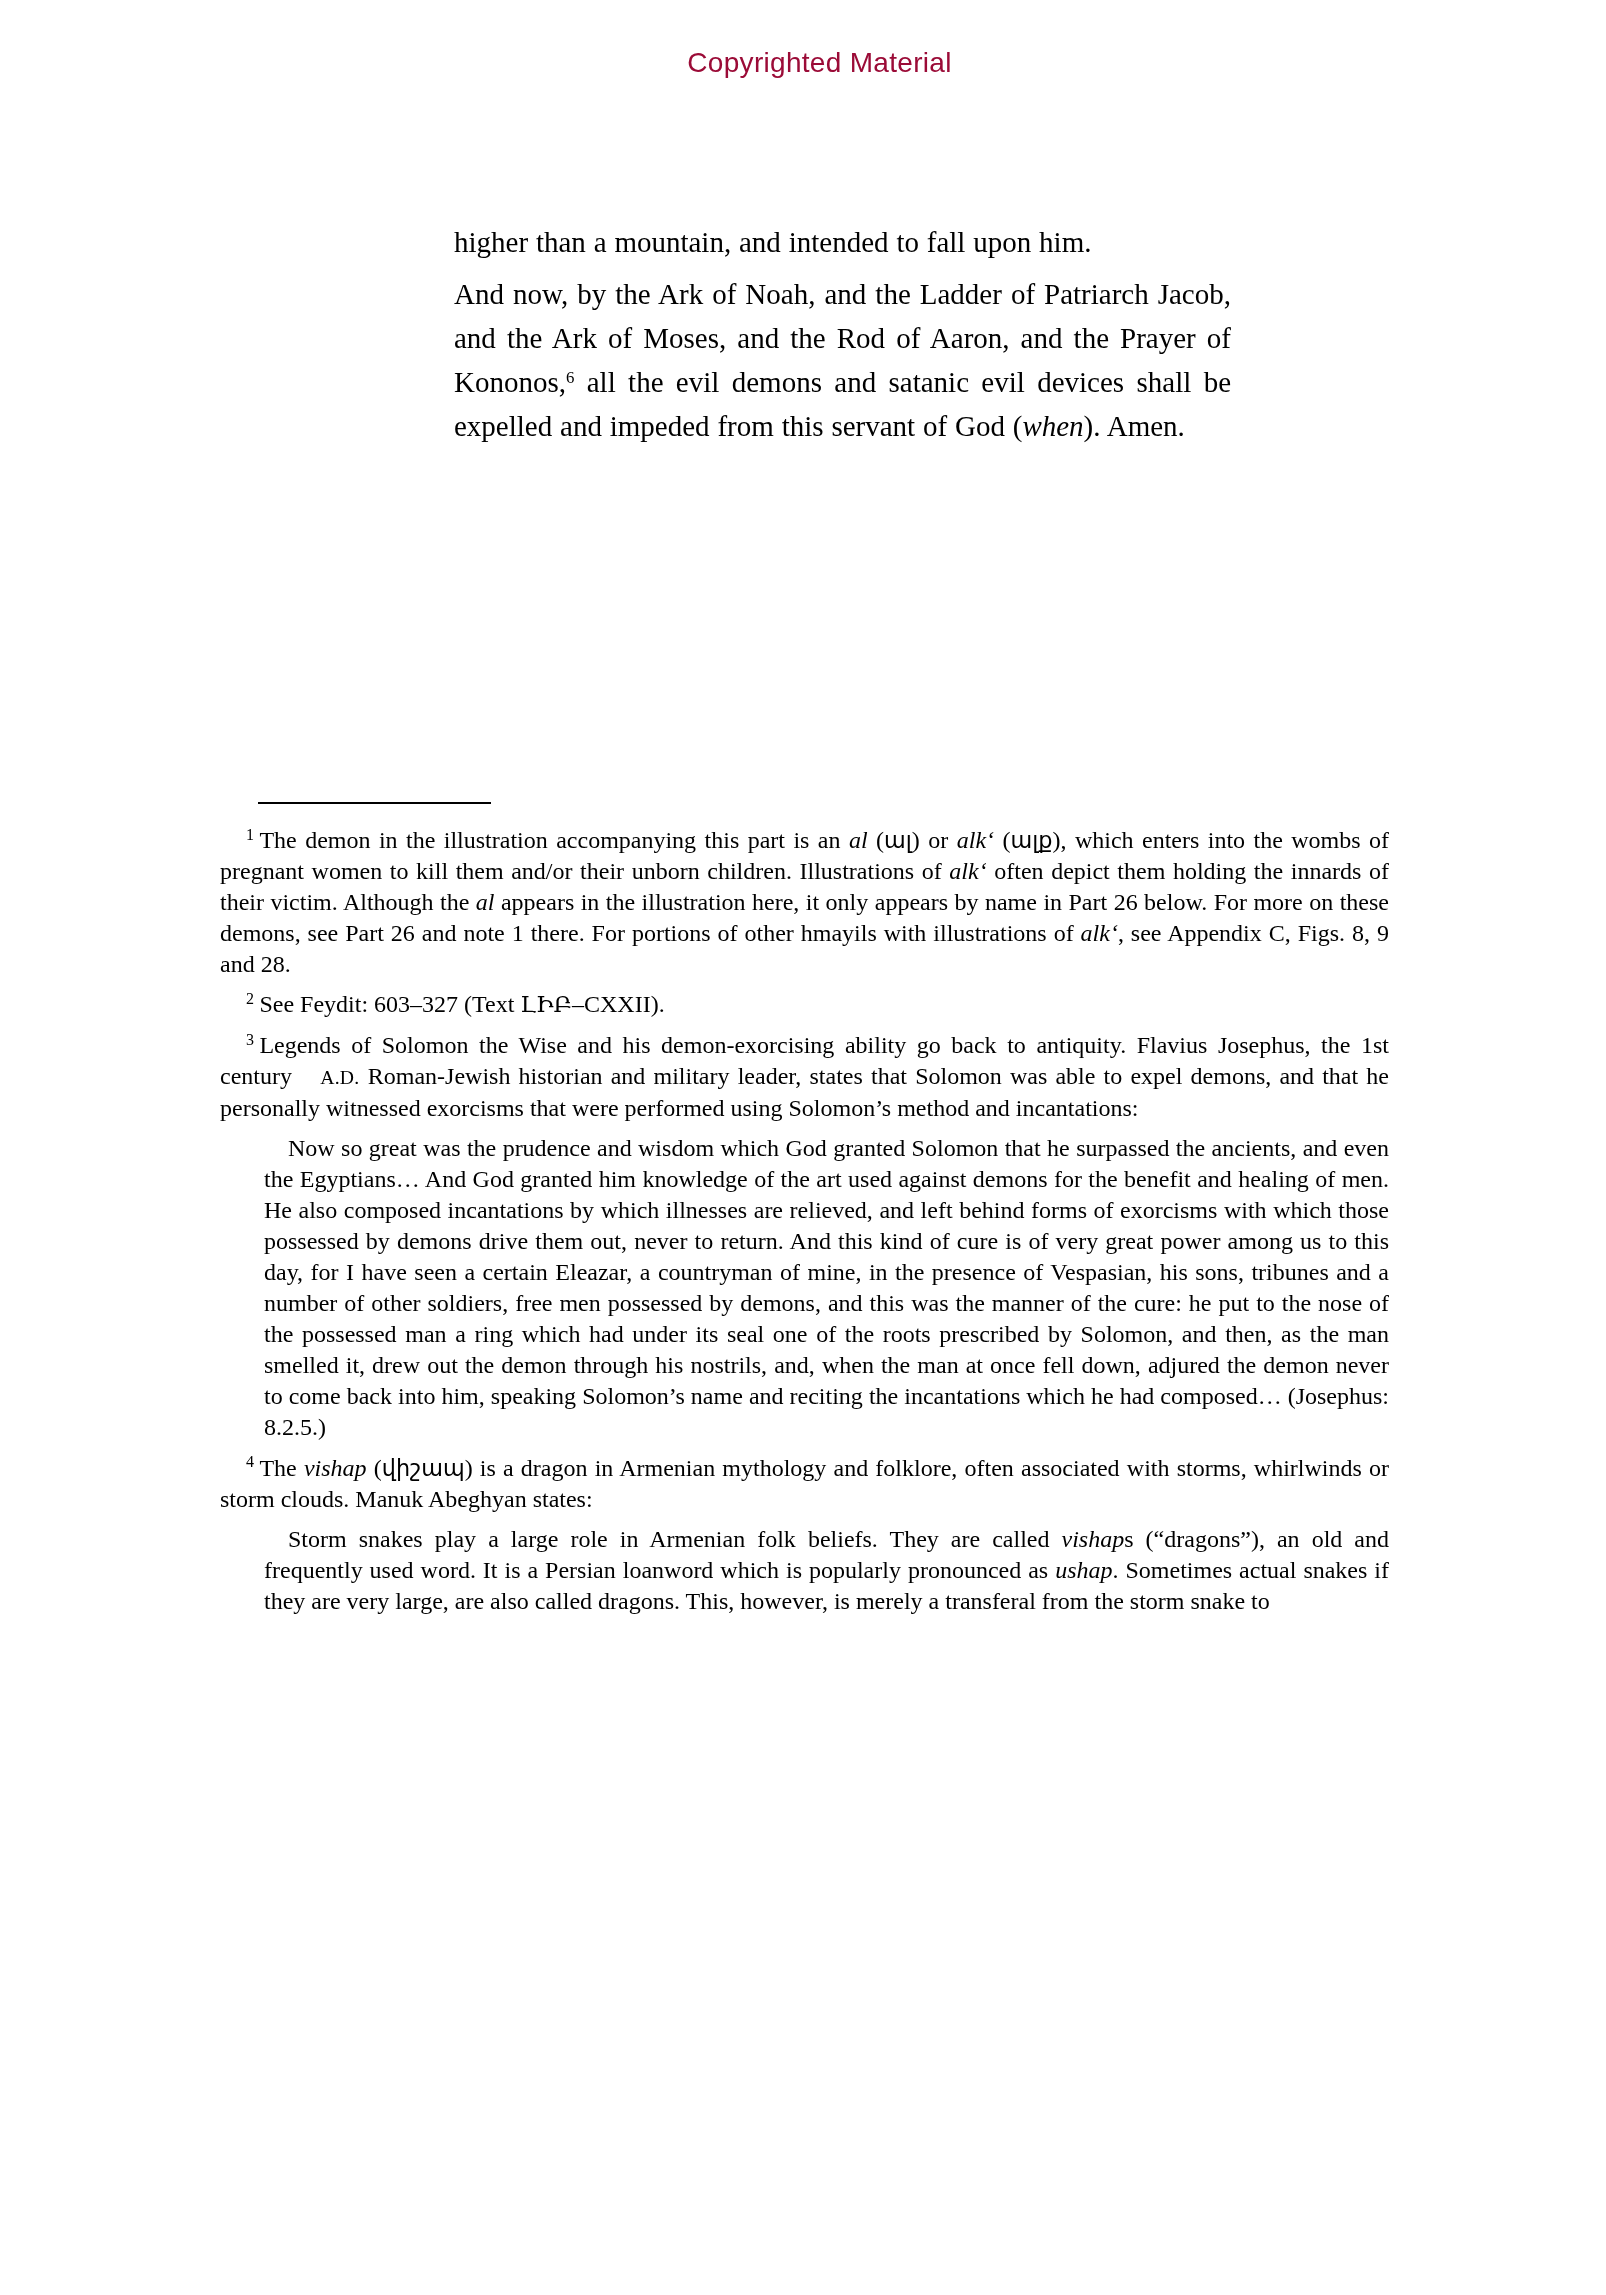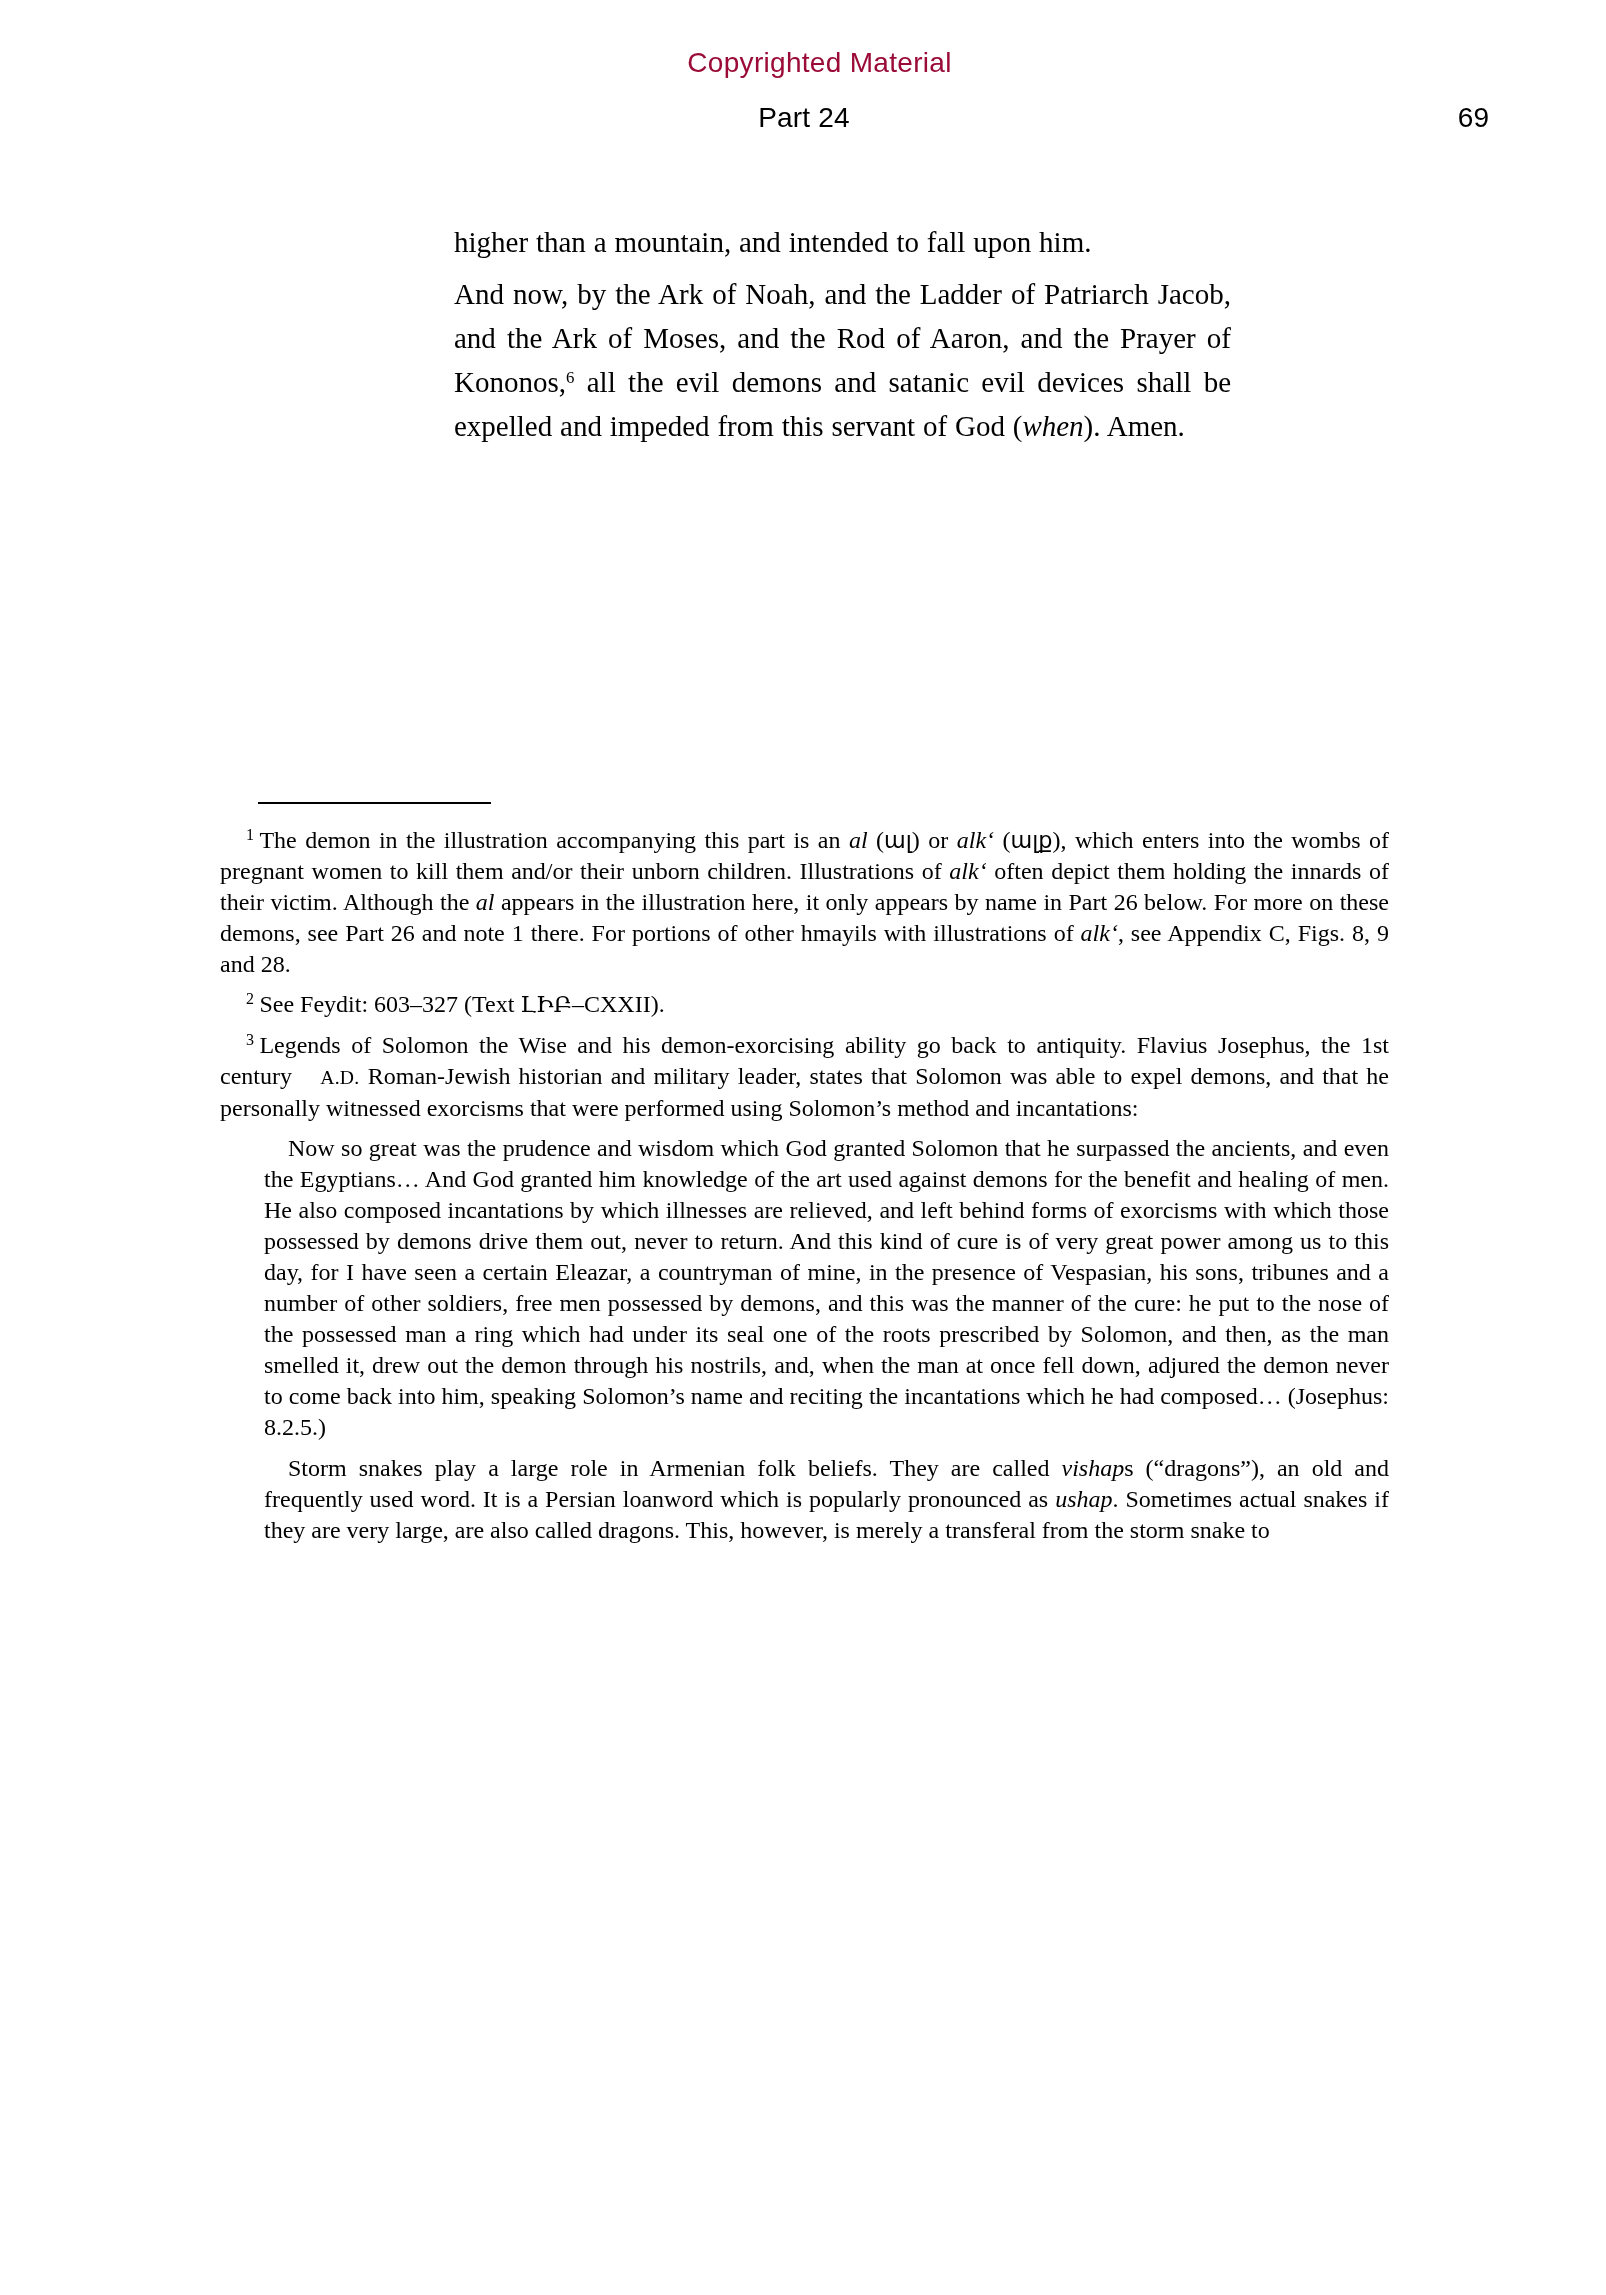--- a/index.html
+++ b/index.html
@@ -138,24 +138,20 @@
     line-height: 0;
   }
 </style>
 </head>
 <body>
 
 <div class="page">
 
   <div class="copyright-line">Copyrighted Material</div>
 
-  <div class="header-row">
-    <div class="header-part">Part 24</div>
-    <div class="header-folio">69</div>
-  </div>
 
   <div class="body-column">
 
     <p class="body-para"><span>higher than a mountain, and intended to fall upon him.</span></p>
 
 
     <p class="body-para"><span>And now, by the Ark of Noah, and the Ladder of Patriarch Jacob, and the Ark of Moses, and the Rod of Aaron, and the Prayer of Kononos,</span><sup class="note-ref">6</sup><span> all the evil demons and satanic evil devices shall be expelled and impeded from this servant of God (</span><span class="it">when</span><span>). Amen.</span></p>
 
   </div>
 
@@ -164,19 +160,20 @@
   <div class="footnotes">
 
     <p class="fn"><span class="fn-num">1</span><span>The demon in the illustration accompanying this part is an </span><span class="it">al</span><span> (</span><span class="arm">ալ</span><span>) or </span><span class="it">alk‘</span><span> (</span><span class="arm">ալք</span><span>), which enters into the wombs of pregnant women to kill them and/or their unborn children. Illustrations of </span><span class="it">alk‘</span><span> often depict them holding the innards of their victim. Although the </span><span class="it">al</span><span> appears in the illustration here, it only appears by name in Part 26 below. For more on these demons, see Part 26 and note 1 there. For portions of other hmayils with illustrations of </span><span class="it">alk‘</span><span>, see Appendix C, Figs. 8, 9 and 28.</span></p>
 
     <p class="fn compact"><span class="fn-num">2</span><span>See Feydit: 603–327 (Text </span><span class="arm-serif">ԼԻԲ</span><span>–CXXII).</span></p>
 
     <p class="fn"><span class="fn-num">3</span><span>Legends of Solomon the Wise and his demon-exorcising ability go back to antiquity. Flavius Josephus, the 1st century </span><span class="sc">A.D.</span><span> Roman-Jewish historian and military leader, states that Solomon was able to expel demons, and that he personally witnessed exorcisms that were performed using Solomon’s method and incantations:</span></p>
 
     <p class="blockquote"><span>Now so great was the prudence and wisdom which God granted Solomon that he surpassed the ancients, and even the Egyptians… And God granted him knowledge of the art used against demons for the benefit and healing of men. He also composed incantations by which illnesses are relieved, and left behind forms of exorcisms with which those possessed by demons drive them out, never to return. And this kind of cure is of very great power among us to this day, for I have seen a certain Eleazar, a countryman of mine, in the presence of Vespasian, his sons, tribunes and a number of other soldiers, free men possessed by demons, and this was the manner of the cure: he put to the nose of the possessed man a ring which had under its seal one of the roots prescribed by Solomon, and then, as the man smelled it, drew out the demon through his nostrils, and, when the man at once fell down, adjured the demon never to come back into him, speaking Solomon’s name and reciting the incantations which he had composed… (Josephus: 8.2.5.)</span></p>
 
+    <p class="fn"><span class="fn-num">4</span><span>The </span><span class="it">vishap</span><span> (</span><span class="arm">վիշապ</span><span>) is a dragon in Armenian mythology and folklore, often associated with storms, whirlwinds or storm clouds. Manuk Abeghyan states:</span></p>
 
     <p class="blockquote"><span>Storm snakes play a large role in Armenian folk beliefs. They are called </span><span class="it">vishap</span><span>s (“dragons”), an old and frequently used word. It is a Persian loanword which is popularly pronounced as </span><span class="it">ushap</span><span>. Sometimes actual snakes if they are very large, are also called dragons. This, however, is merely a transferal from the storm snake to</span></p>
 
   </div>
 
 </div>
 
 
 </body></html>

